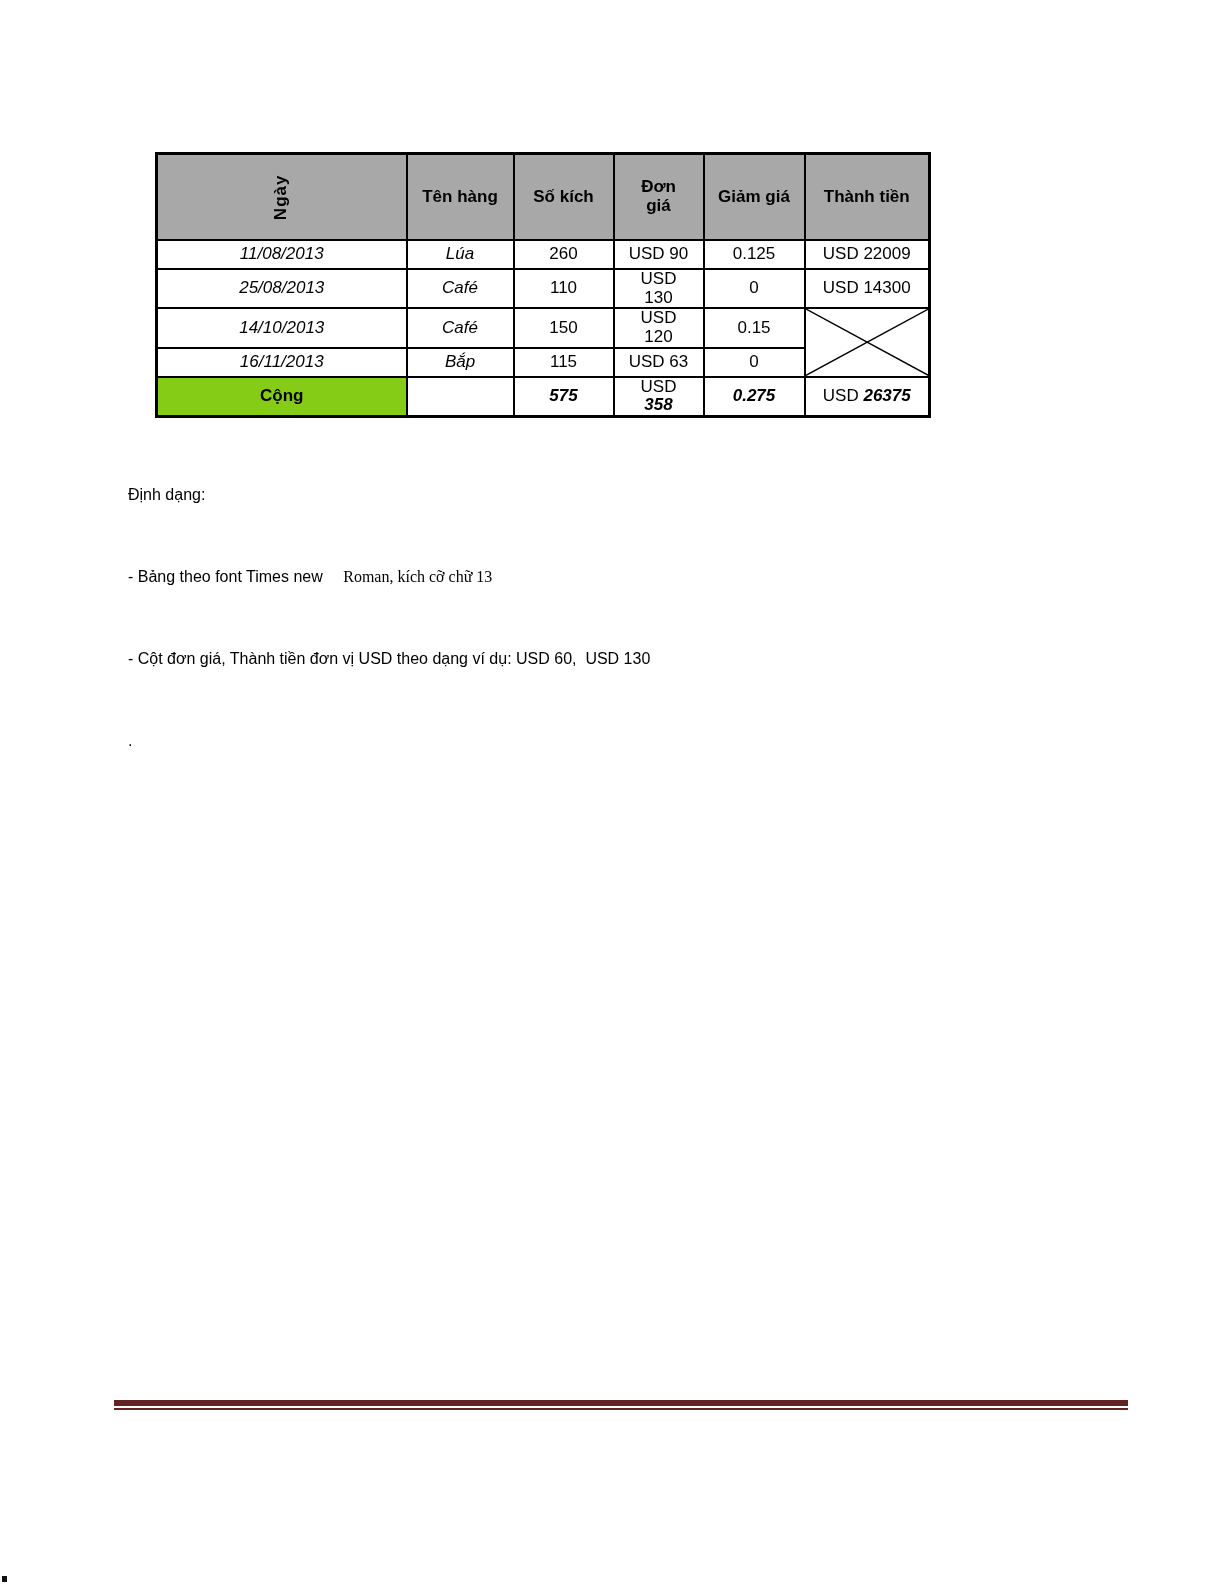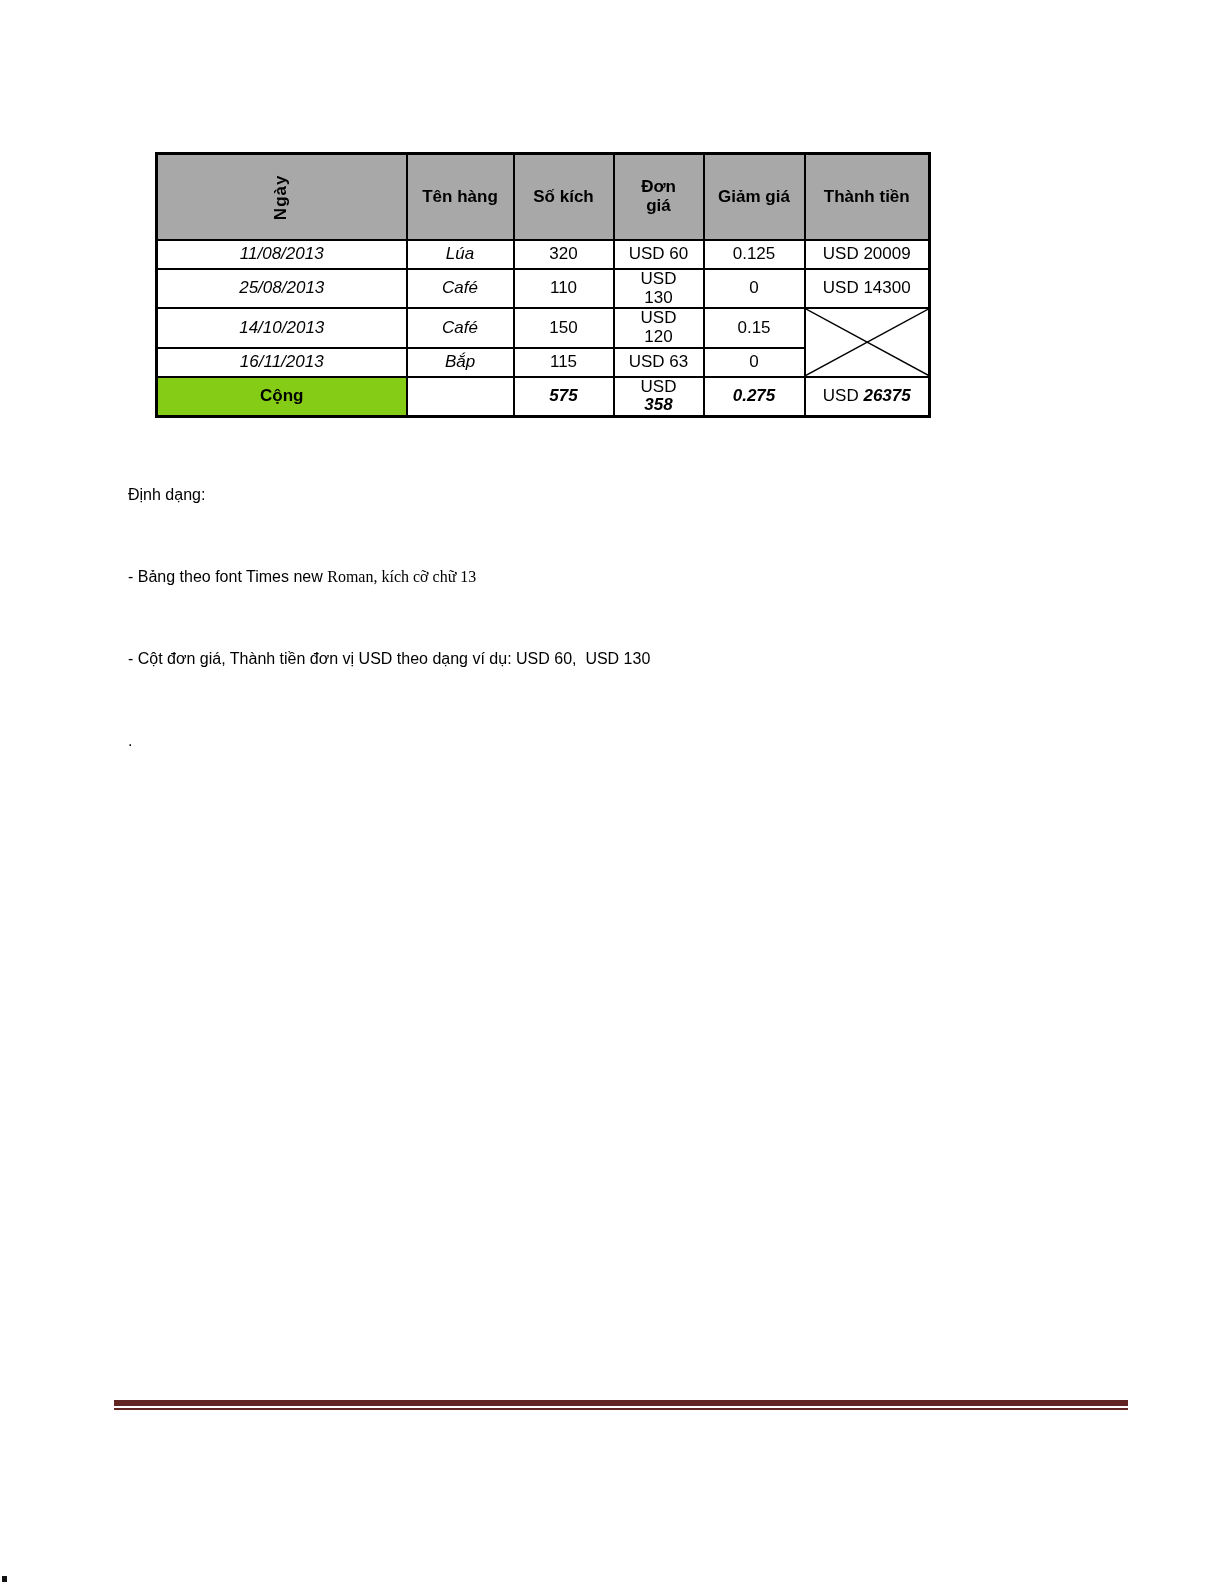--- a/index.html
+++ b/index.html
@@ -71,21 +71,21 @@
     position: absolute;
     left: 128px;
     top: 446px;
     font-size: 16px;
     white-space: pre-wrap;
   }
   .notes p {
     margin: 0 0 21px 0;
     line-height: 25px;
   }
-  .serif { font-family: "Liberation Serif", serif; }
+  .serif { font-family: "Liberation Serif", serif; margin-left: 16px; }
 
   
   .footer-rule {
     position: absolute;
     left: 114px;
     top: 1400px;
     width: 1014px;
   }
   .rule-thick { height: 6px; background: #622423; }
   .rule-thin  { height: 2px; background: #622423; margin-top: 2px; }
@@ -118,24 +118,24 @@
       <th>Số kích</th>
       <th>Đơn giá</th>
       <th>Giảm giá</th>
       <th>Thành tiền</th>
     </tr>
   </thead>
   <tbody>
     <tr class="data-row">
       <td class="italic">11/08/2013</td>
       <td class="italic">Lúa</td>
-      <td>320</td>
-      <td>USD 60</td>
+      <td>260</td>
+      <td>USD 90</td>
       <td>0.125</td>
-      <td>USD 20009</td>
+      <td>USD 22009</td>
     </tr>
     <tr class="data-row">
       <td class="italic">25/08/2013</td>
       <td class="italic">Café</td>
       <td>110</td>
       <td>USD 130</td>
       <td>0</td>
       <td>USD 14300</td>
     </tr>
     <tr class="data-row">

